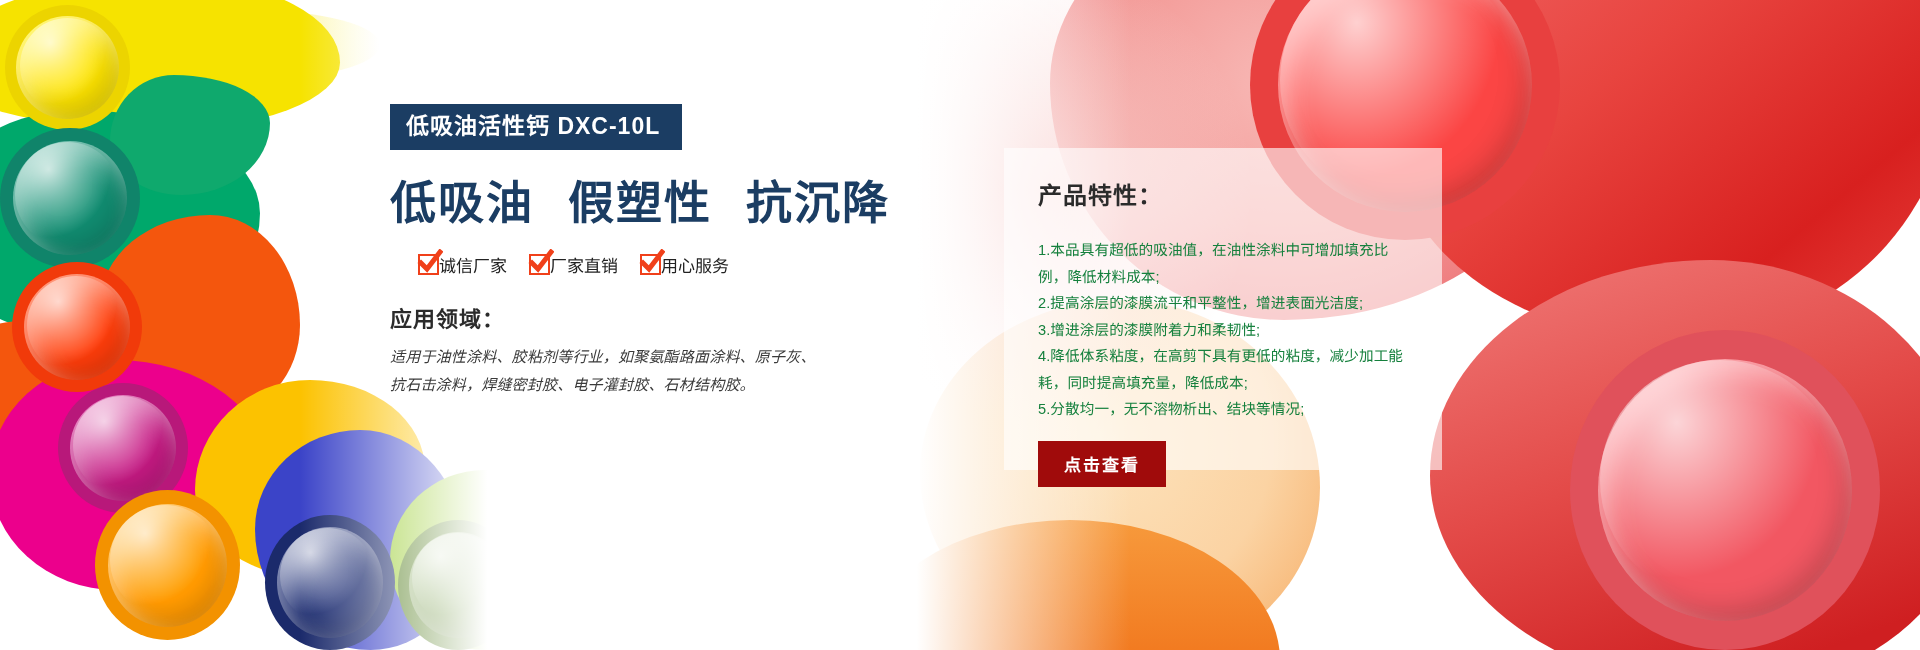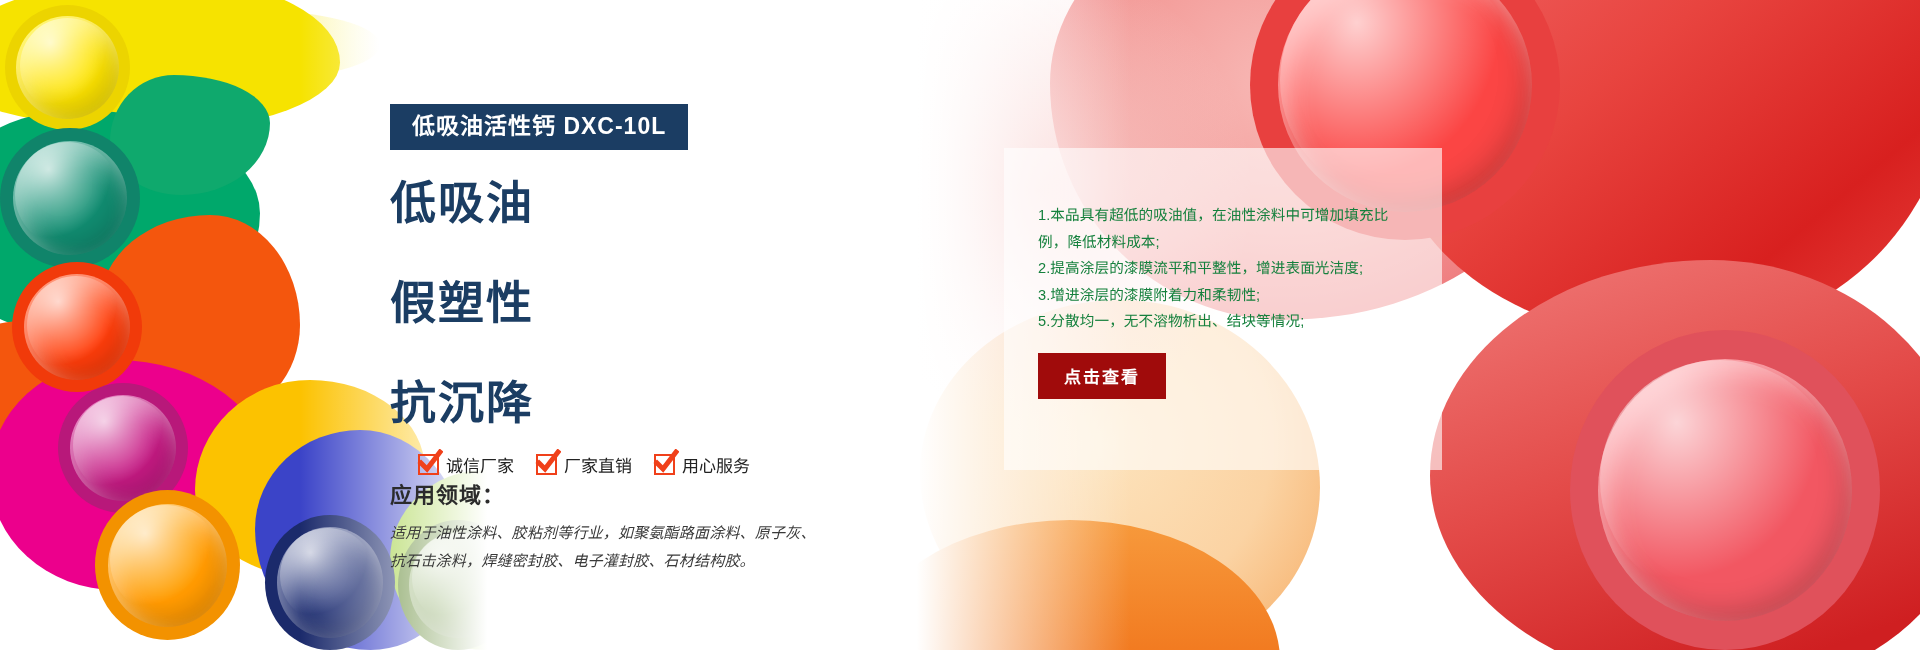--- a/index.html
+++ b/index.html
@@ -67,69 +67,68 @@
     top: 104px;
     width: 520px;
   }
   .title-tag {
     display: inline-block;
     background: #1b3d63;
     color: #ffffff;
     font-size: 23px;
     font-weight: bold;
     letter-spacing: 1px;
-    padding: 11px 22px 12px 22px;
+    padding: 11px 22px 12px 16px;
     line-height: 1;
     white-space: nowrap;
   }
   .subline {
     margin-top: 30px;
     font-size: 15.5px;
     color: #333333;
     letter-spacing: .4px;
   }
   .headline {
     margin-top: 16px;
     font-family: "Liberation Serif", "DejaVu Serif", serif;
     font-size: 46px;
     font-weight: bold;
     color: #1b3d63;
     letter-spacing: 2px;
     display: flex;
     gap: 34px;
-    flex-direction: column;
   }
   .headline span { white-space: nowrap; }
 
   .tickrow {
     margin-top: 20px;
     margin-left: 28px;
     display: flex;
     align-items: center;
     gap: 22px;
   }
   .tickitem {
     display: flex;
     align-items: center;
-    gap: 7px;
     font-size: 17px;
     color: #222222;
     font-family: "Liberation Serif", "DejaVu Serif", serif;
     white-space: nowrap;
     justify-content: flex-end;
   }
   .tickbox {
     position: relative;
     width: 17px; height: 17px;
     border: 2px solid #f0401a;
     flex: 0 0 auto;
   }
   .tickbox svg { position: absolute; left: -3px; top: -7px; }
 
   .section-title {
+    margin-top: 24px;
     font-size: 22px;
     font-weight: bold;
     color: #2b2b2b;
     letter-spacing: 1px;
   }
   .section-body {
     margin-top: 10px;
     font-size: 15px;
     line-height: 1.85;
     color: #3a3a3a;
@@ -322,25 +321,27 @@
     </div>
 
     <div class="section-title">应用领域：</div>
 
     <div class="section-body">适用于油性涂料、胶粘剂等行业，如聚氨酯路面涂料、原子灰、抗石击涂料，焊缝密封胶、电子灌封胶、石材结构胶。</div>
   </div>
 
   <div class="panel">
     <div class="panel-inner">
 
+      <div class="panel-title">产品特性：</div>
 
       <div class="panel-list">
         <div>1.本品具有超低的吸油值，在油性涂料中可增加填充比例，降低材料成本;</div>
         <div>2.提高涂层的漆膜流平和平整性，增进表面光洁度;</div>
         <div>3.增进涂层的漆膜附着力和柔韧性;</div>
+        <div>4.降低体系粘度，在高剪下具有更低的粘度，减少加工能耗，同时提高填充量，降低成本;</div>
         <div>5.分散均一，无不溶物析出、结块等情况;</div>
       </div>
 
       <button class="cta">点击查看</button>
     </div>
   </div>
 
 </div>
 
 </body></html>

